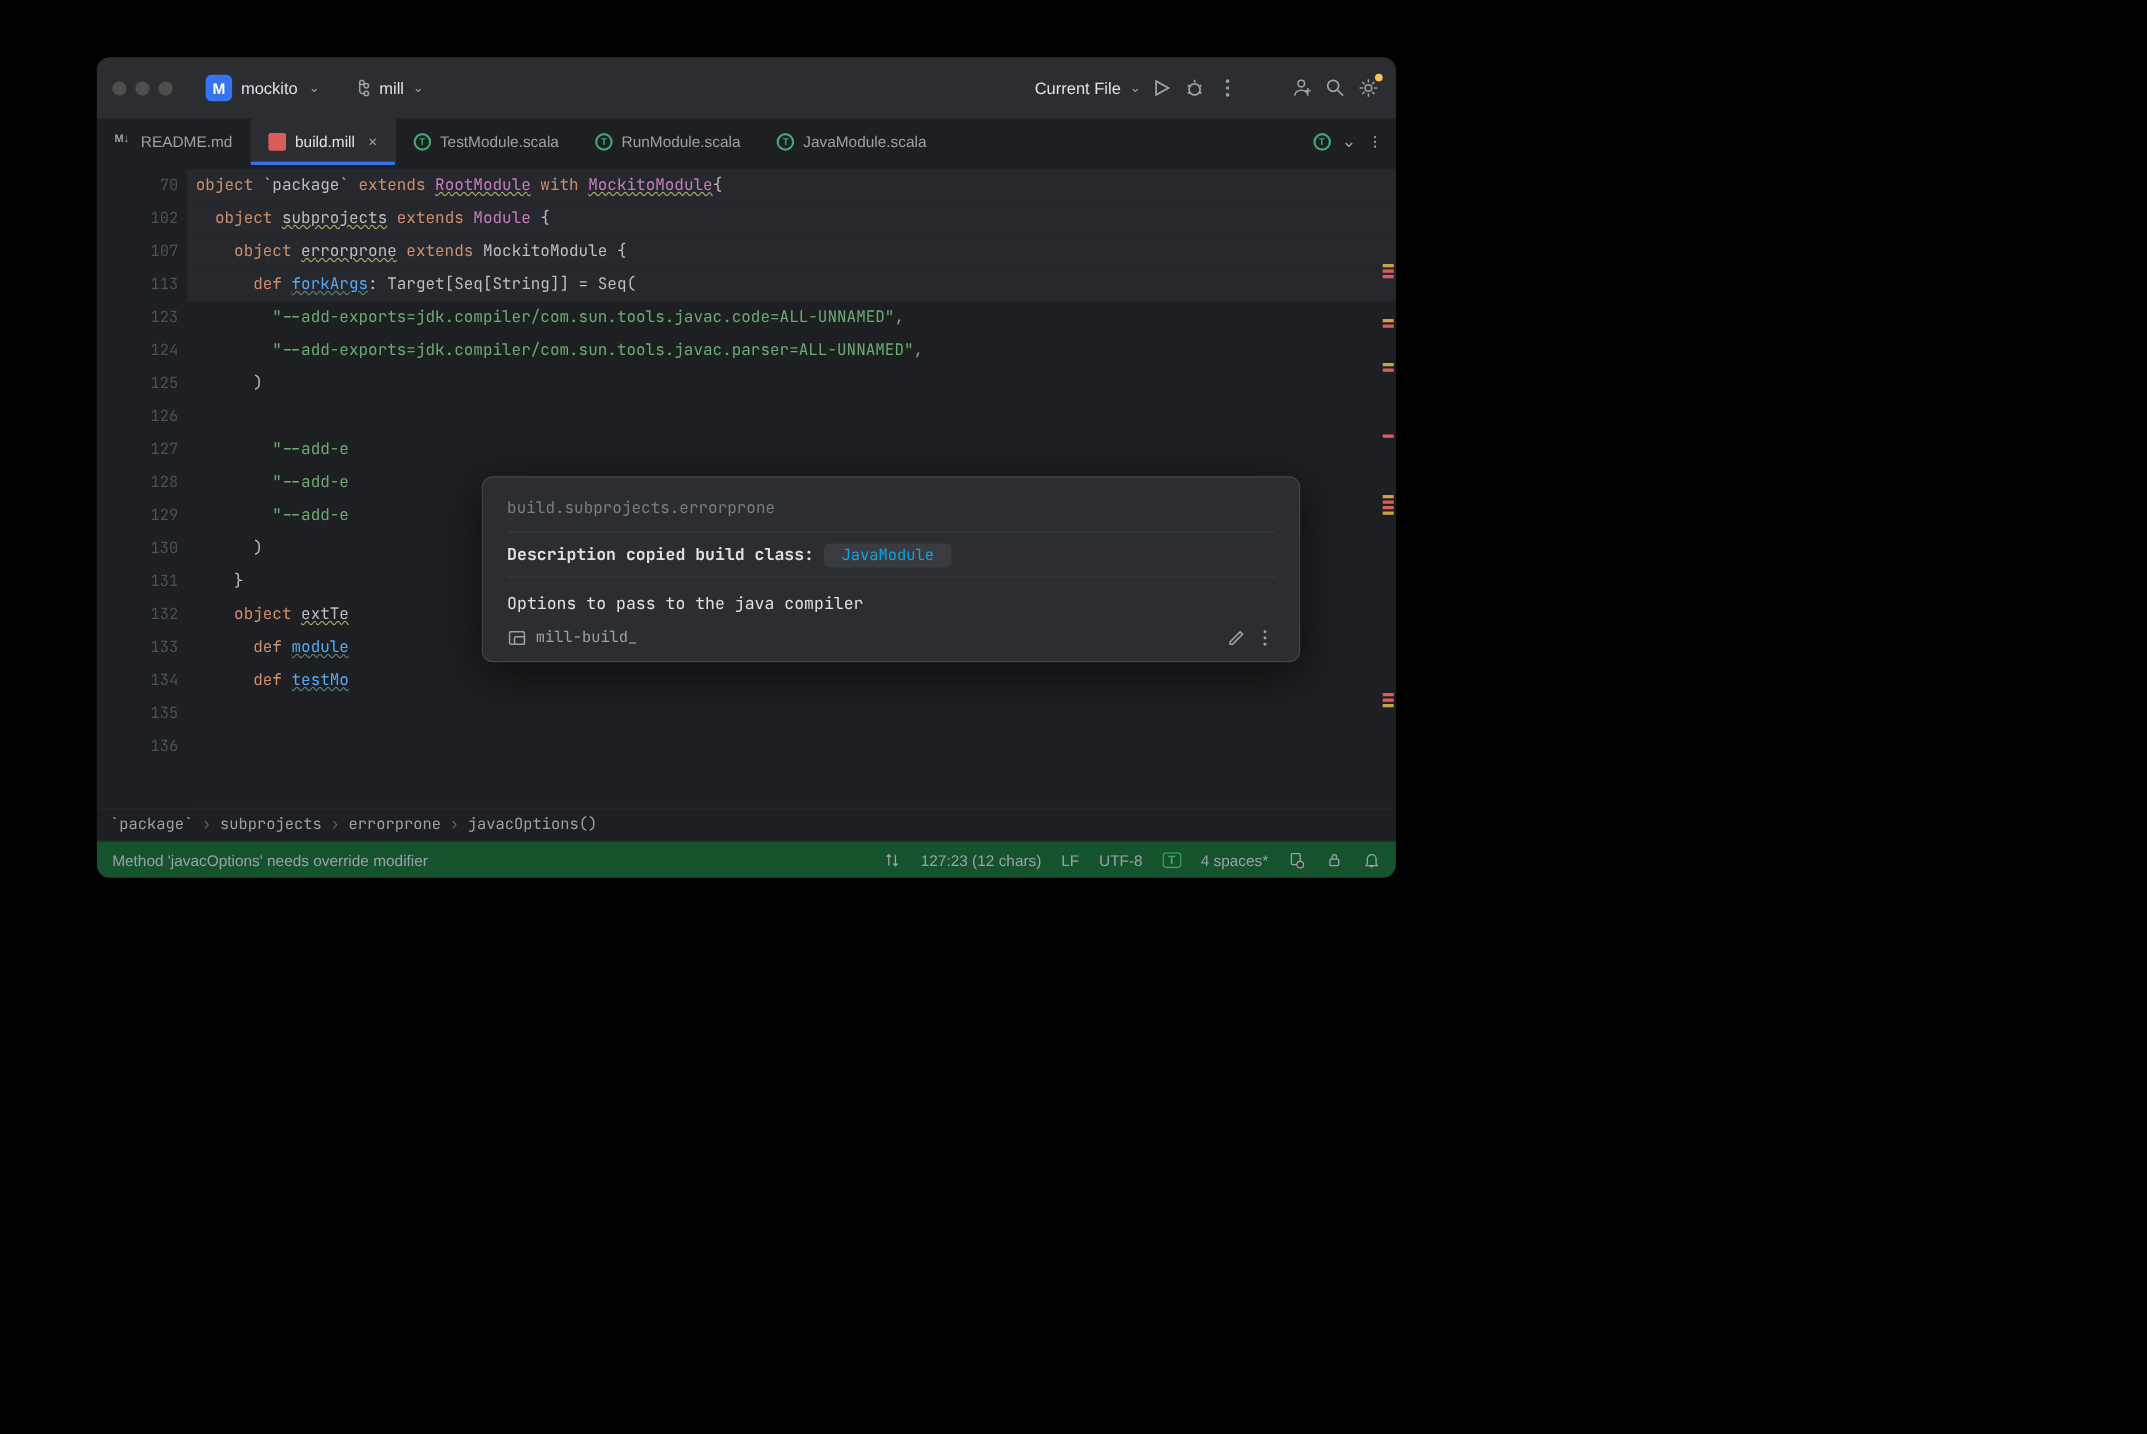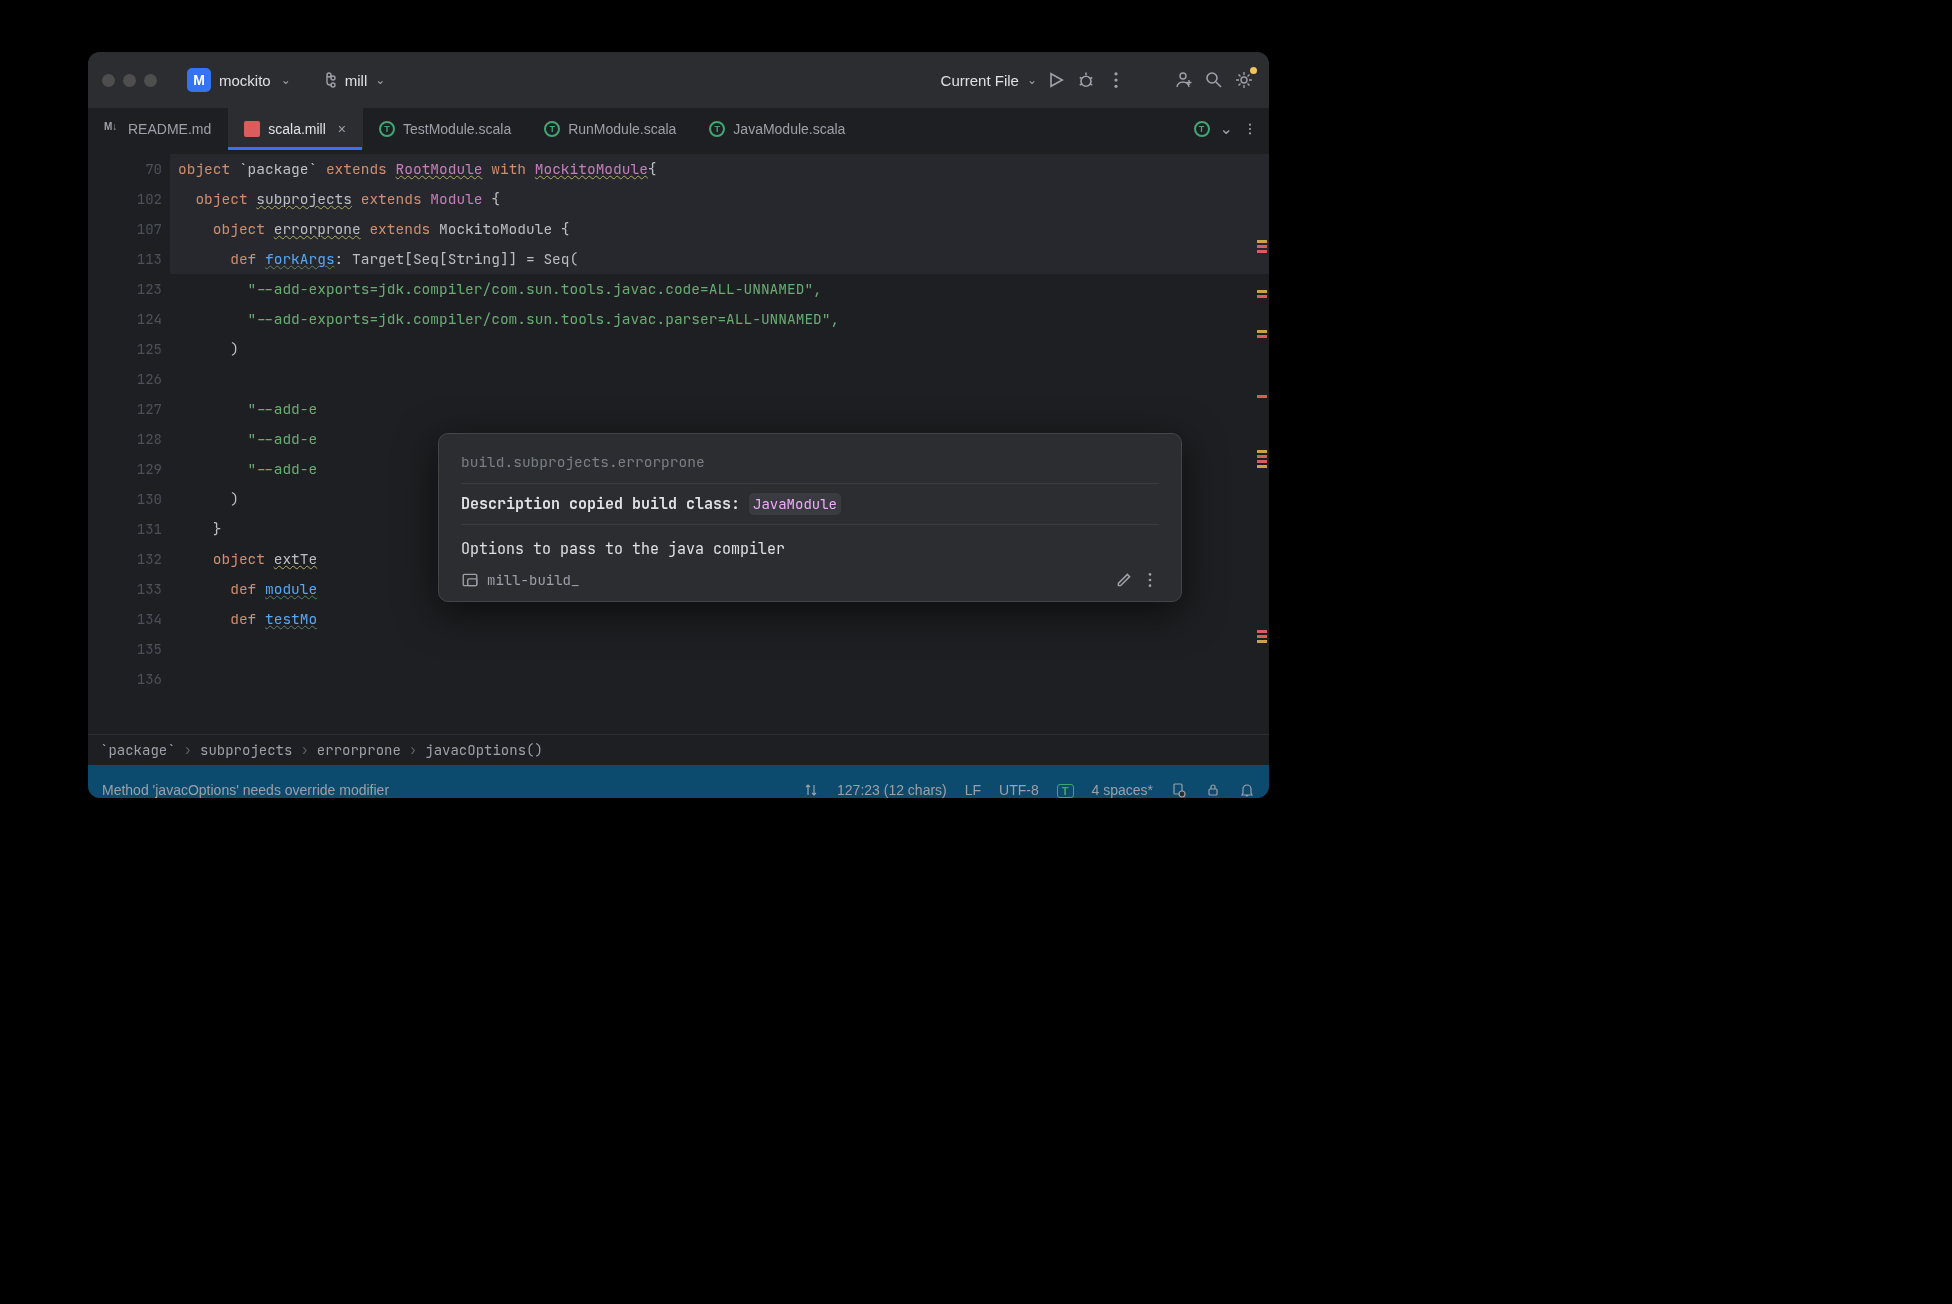--- a/index.html
+++ b/index.html
@@ -126,39 +126,39 @@
   color: #bcbec4;
   font-size: 15px;
 }
 .popup .qual { color: #7a7e85; font-family: 'JetBrains Mono', Menlo, monospace; font-size: 14.5px; margin-bottom: 12px; }
 .popup .sig { font-family: 'JetBrains Mono', Menlo, monospace; font-size: 14.5px; margin-bottom: 14px; }
 .popup .sig .kw { color: #cf8e6d; }
 .popup .sig .fn { color: #56a8f5; }
 .popup hr { border: none; border-top: 1px solid #393b40; margin: 10px 0; }
 .popup .desc-label { color: #dfe1e5; font-weight: 600; }
 .popup .link-chip {
-  background: #393b40; color: #f0abfc; padding: 2px 4px; border-radius: 5px;
+  background: #393b40; color: #0ea5e9; padding: 2px 16px; border-radius: 5px;
   font-family: 'JetBrains Mono', Menlo, monospace; font-size: 14px;
 }
 .popup .body { margin: 14px 0 12px 0; color: #dfe1e5; }
 .popup .foot { display: flex; align-items: flex-end; gap: 8px; color: #9da0a8; font-size: 14px; }
 .popup .foot .spacer { flex: 1; }
 .popup .foot-icon { color: #9da0a8; width: 18px; height: 18px; }
 
 .breadcrumb {
   height: 30px; background: #1e1f22; border-top: 1px solid #2b2d30;
   display: flex; align-items: center; gap: 8px;
   padding: 0 12px; color: #9da0a8; font-size: 14px;
   font-family: 'JetBrains Mono', Menlo, monospace;
 }
 .bc-sep { color: #5f6367; }
 
 .statusbar {
-  height: 34px; background: #0c4a6e;
-  display: flex; align-items: flex-end;
+  height: 34px; background: #14532d;
+  display: flex; align-items: center;
   padding: 0 14px; gap: 18px;
   color: #9da0a8; font-size: 14px;
   border-top: 1px solid #1e1f22;
 }
 .statusbar .msg { color: #9da0a8; }
 .statusbar .spacer { flex: 1; }
 .sb-item { display: flex; align-items: center; gap: 4px; }
 .sb-box { border: 1.5px solid #3fa774; color: #3fa774; padding: 0 4px; border-radius: 3px; font-size: 11px; font-weight: 700; }
 </style>
 </head>
@@ -230,21 +230,21 @@
     </div>
   </div>
 
   <div class="tabbar">
     <div class="tab">
       <span class="tab-icon md">M↓</span>
       <span>README.md</span>
     </div>
     <div class="tab active">
       <span class="tab-icon mill"></span>
-      <span>scala.mill</span>
+      <span>build.mill</span>
       <span class="tab-close">×</span>
     </div>
     <div class="tab">
       <span class="tab-icon scala">T</span>
       <span>TestModule.scala</span>
     </div>
     <div class="tab">
       <span class="tab-icon scala">T</span>
       <span>RunModule.scala</span>
     </div>

